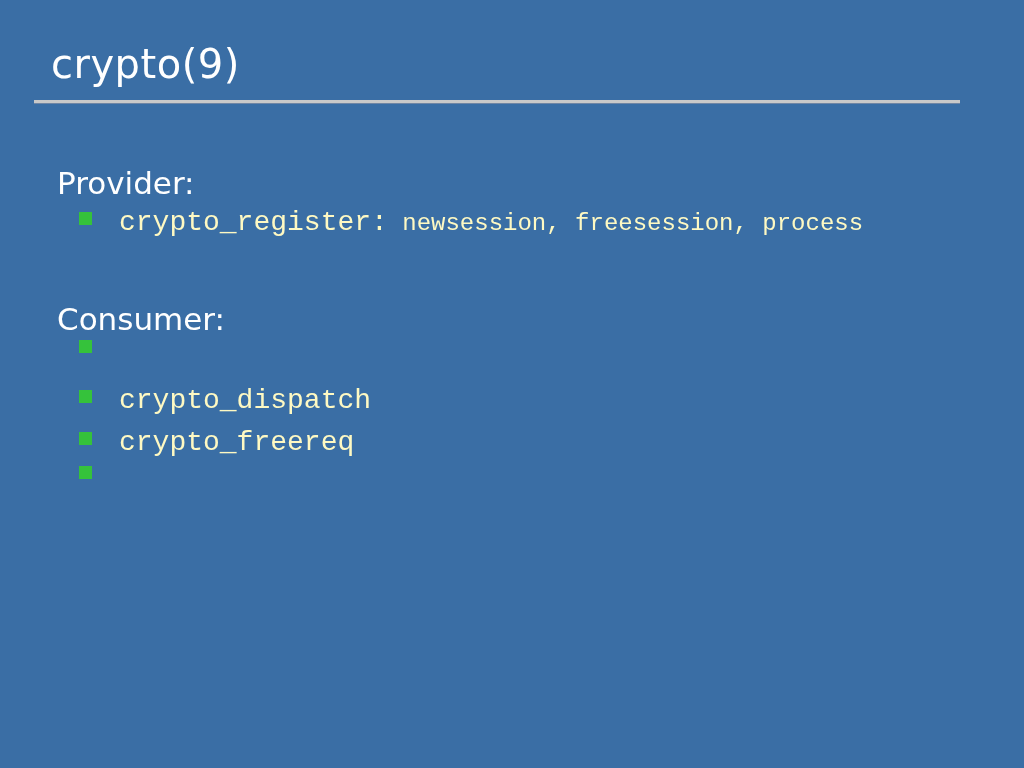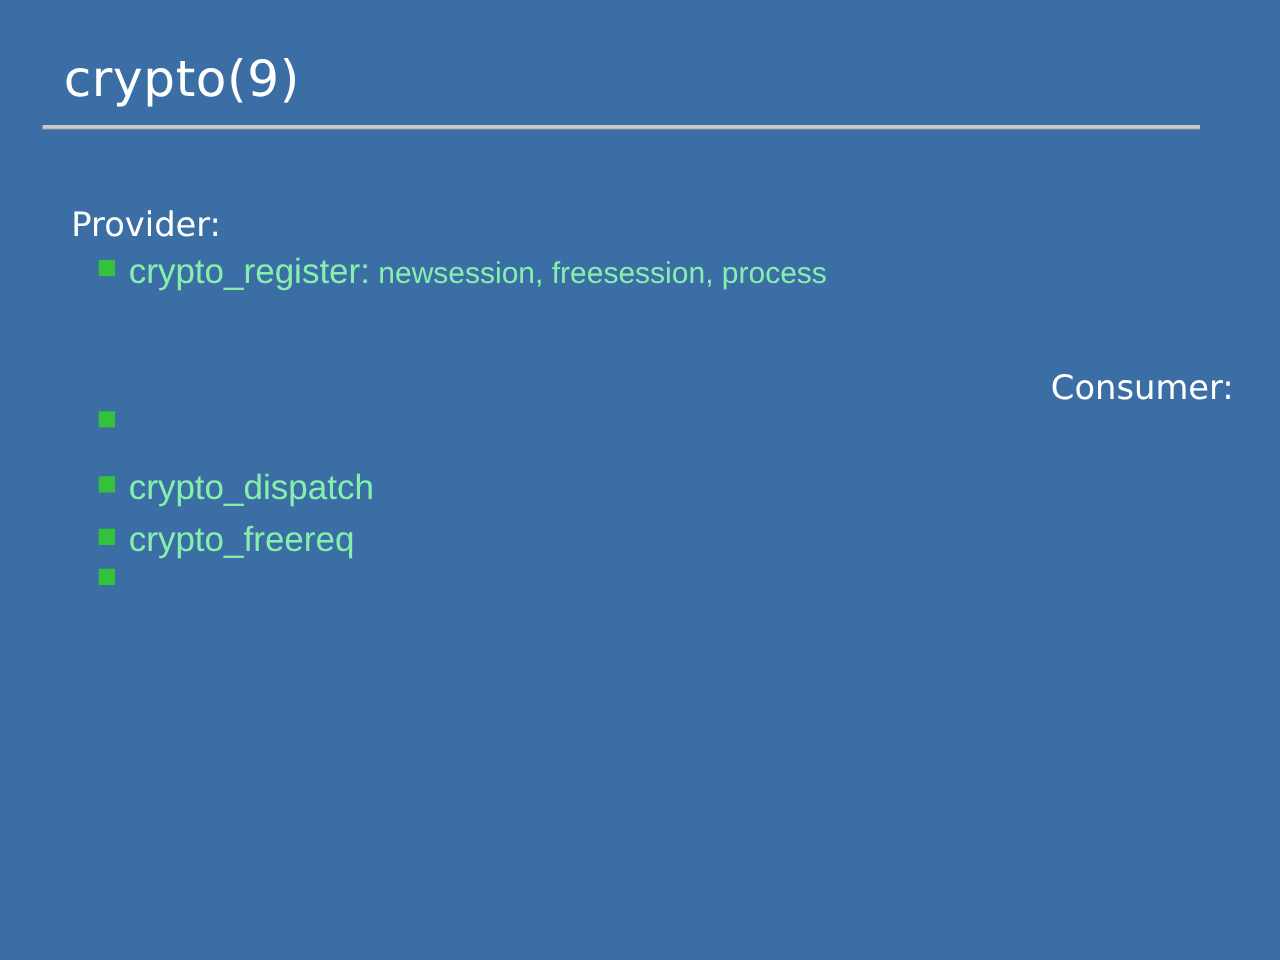--- a/index.html
+++ b/index.html
@@ -58,26 +58,25 @@
     top: 163px;
     width: 930px;
   }
 
   .section {
     margin: 0;
     padding: 0;
   }
   .section + .section {
     margin-top: 48px;
-    text-align: right;
   }
 
   .section-heading {
     font-family: "DejaVu Sans", sans-serif;
-    font-size: 27px;
+    font-size: 31px;
     color: #ffffff;
     line-height: 1.35;
     white-space: nowrap;
     margin-bottom: 4px;
   }
 
   .bullet-list {
     list-style: none;
     margin: 0;
     padding: 0;
@@ -94,24 +93,25 @@
     flex: 0 0 auto;
     width: 13px;
     height: 13px;
     background: #35c23b;
     display: inline-block;
     position: relative;
     top: -5px;
     margin-right: 11px;
   }
   .bullet-text {
-    font-family: Liberation Sans, sans-serif;
+    font-family: Liberation Mono, monospace;
     font-size: 28px;
-    color: #86efac;
+    color: #fef9c3;
     line-height: 1.0;
+    margin-left: 16px;
   }
   .bullet-text .tail {
     font-size: 24px;
   }
 </style>
 </head>
 <body>
 
 <div class="slide">
 

